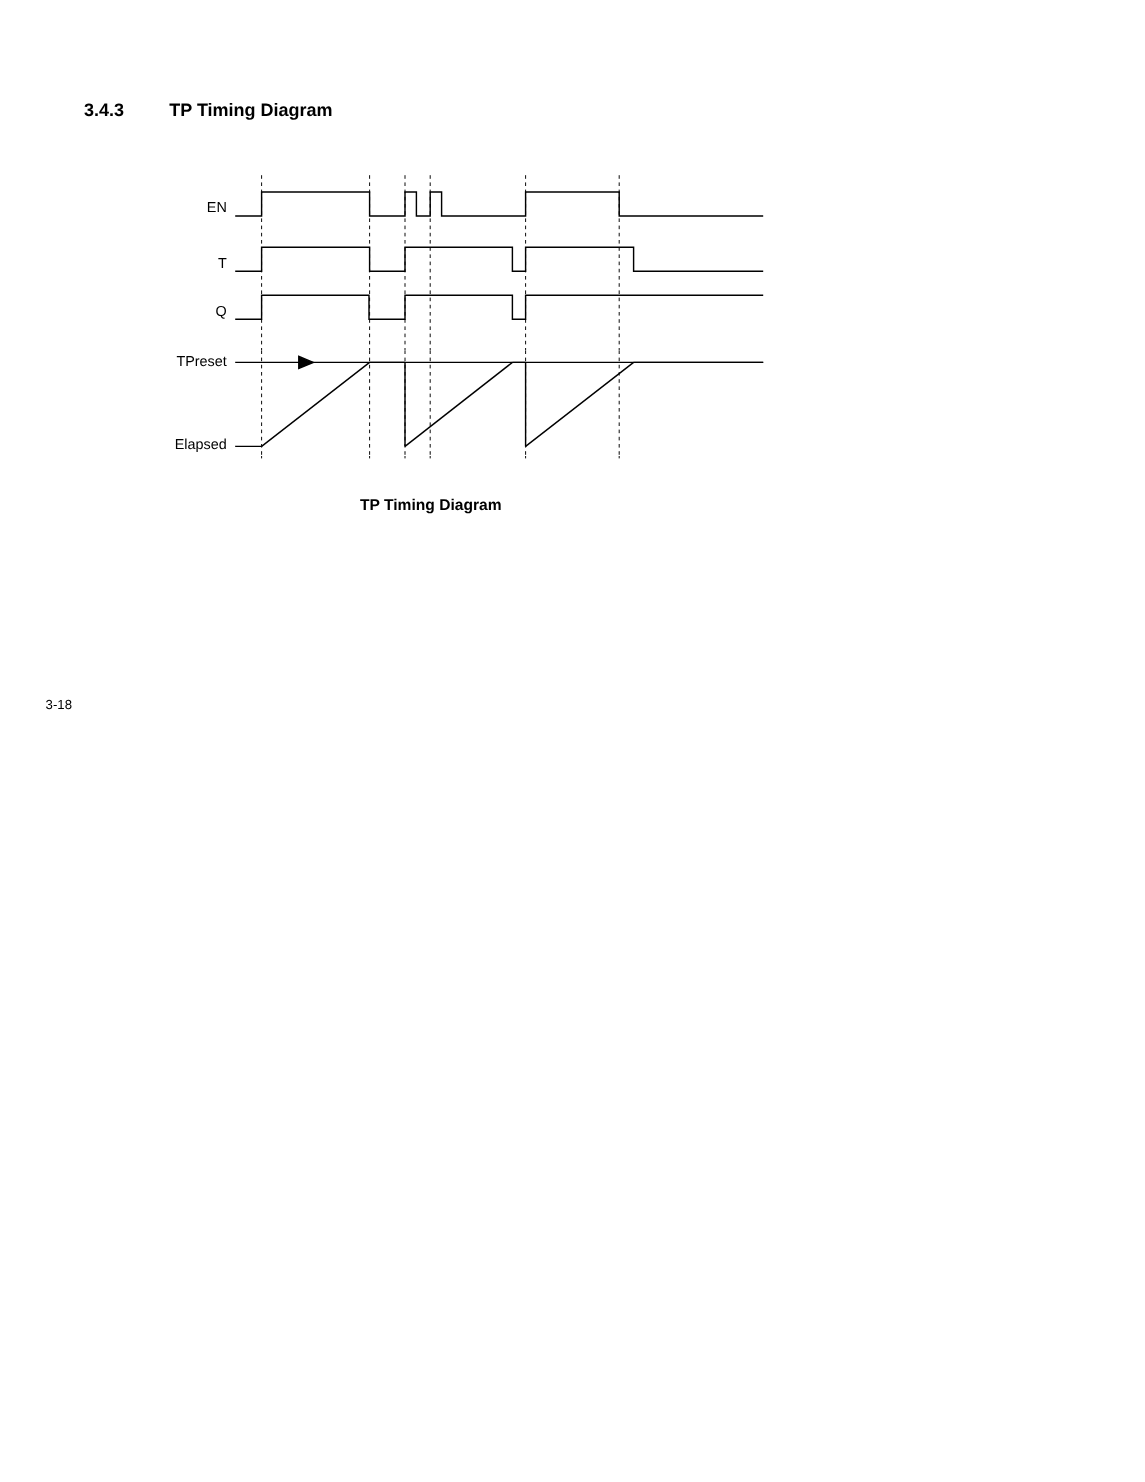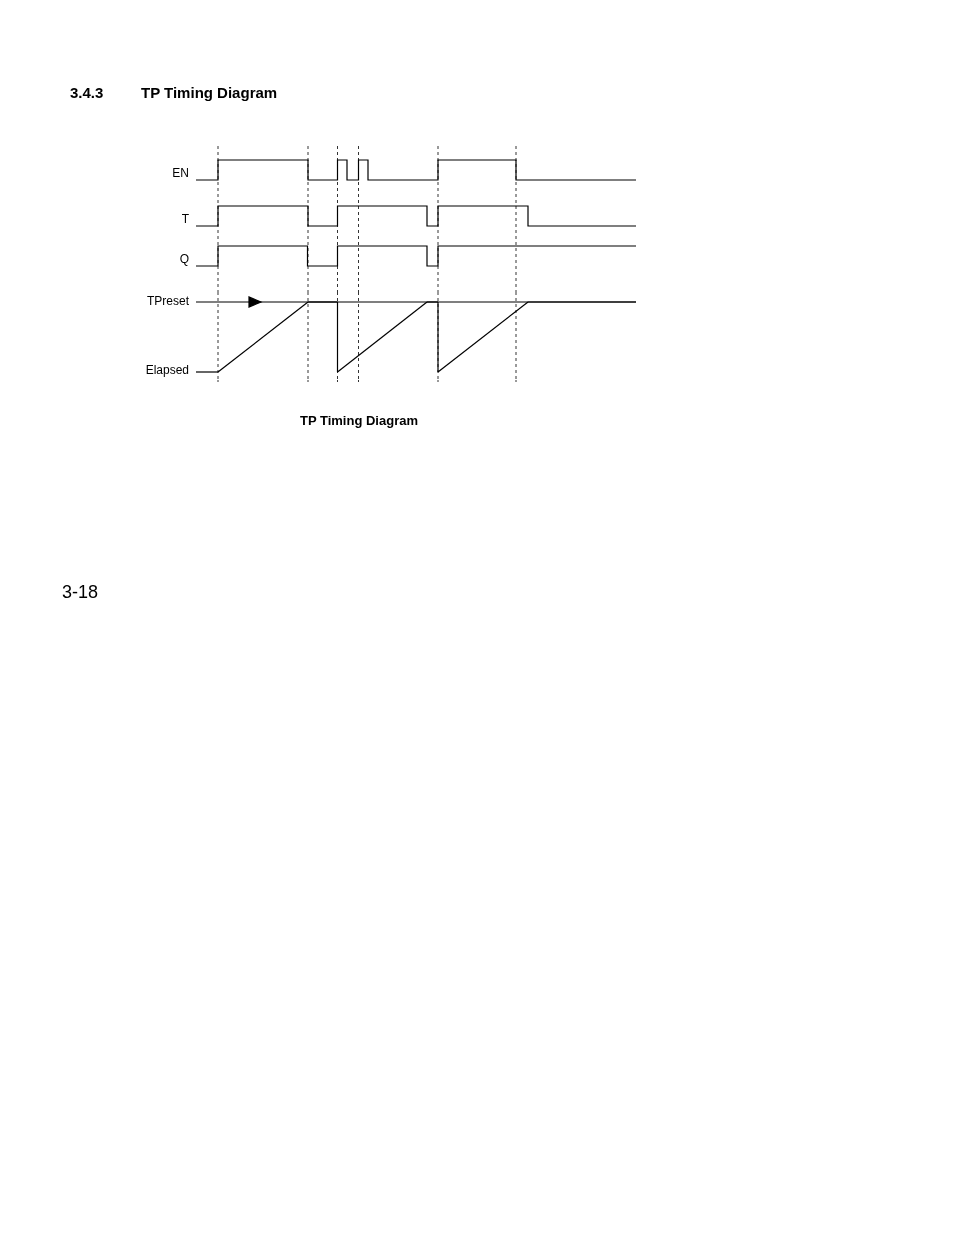--- a/index.html
+++ b/index.html
@@ -49,22 +49,21 @@
     position: absolute;
     left: 300px;
     top: 413px;
     font-size: 13px;
     font-weight: bold;
   }
   .page-number {
     position: absolute;
     left: 38px;
     top: 582px;
-    font-size: 18px;
-    margin-left: 24px;
+    font-size: 11px;
   }
 </style>
 </head>
 <body>
 
 <div class="page">
 
   <div class="section-number">3.4.3</div>
 
   <div class="section-title">TP Timing Diagram</div>

